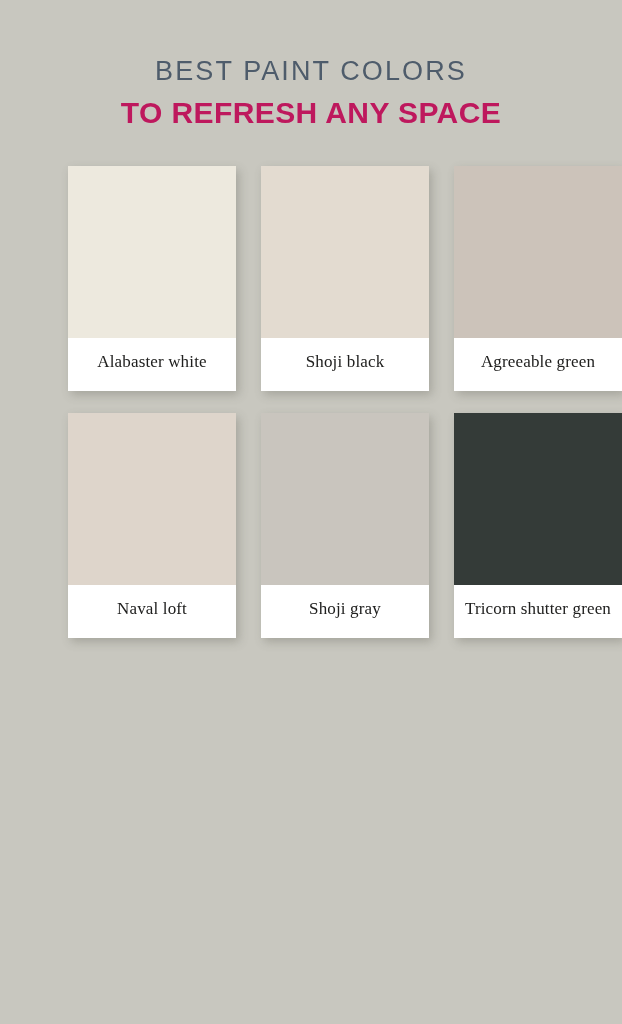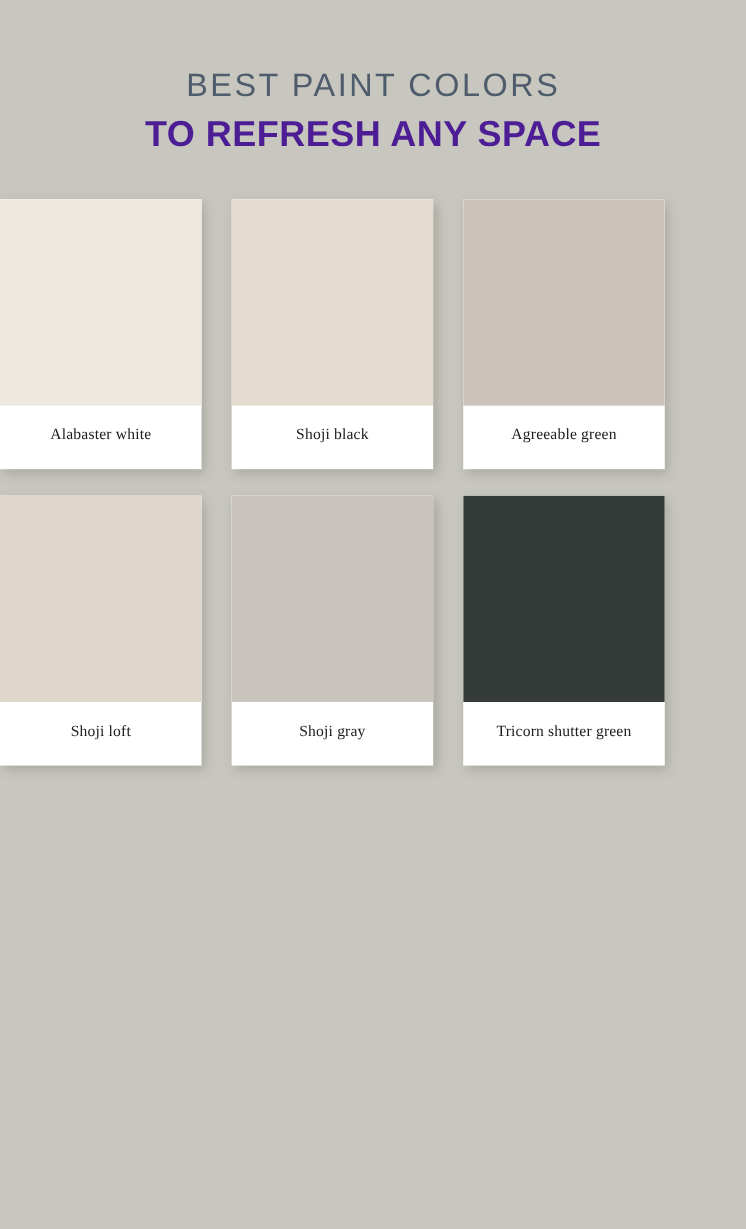--- a/index.html
+++ b/index.html
@@ -14,21 +14,21 @@
   }
 
   #poster {
     position: relative;
     width: 622px;
     height: 1024px;
     background: #c8c7bf;
     box-sizing: border-box;
     display: flex;
     flex-direction: column;
-    align-items: flex-start;
+    align-items: flex-end;
   }
 
   
   .header {
     width: 100%;
     text-align: center;
     padding-top: 58px;
   }
   .title-line-1 {
     font-family: "Liberation Sans", sans-serif;
@@ -77,38 +77,38 @@
     height: 172px;
     width: 100%;
   }
 
   .caption {
     flex: 1 1 auto;
     display: flex;
     align-items: center;
     justify-content: center;
     font-family: "Liberation Serif", serif;
-    font-size: 13px;
+    font-size: 17px;
     font-weight: 400;
     color: #20201f;
     letter-spacing: 0.15px;
     text-align: center;
     padding: 0 6px 4px 6px;
     box-sizing: border-box;
     line-height: 1.1;
   }
 </style>
 </head>
 <body>
 
 <div id="poster" style="background: rgb(200, 199, 191);">
 
   <div class="header">
     <div class="title-line-1" style="color: rgb(78, 92, 107);">BEST PAINT COLORS</div>
-    <div class="title-line-2" style="color: #4c1d95;">TO REFRESH ANY SPACE</div>
+    <div class="title-line-2" style="color: #be185d;">TO REFRESH ANY SPACE</div>
   </div>
 
   <div class="grid">
 
     <div class="card">
       <div class="swatch" style="background-color: rgb(237, 233, 222);"></div>
       <div class="caption">Alabaster white</div>
     </div>
 
     <div class="card">
@@ -116,21 +116,21 @@
       <div class="caption">Shoji black</div>
     </div>
 
     <div class="card">
       <div class="swatch" style="background-color: rgb(204, 195, 186);"></div>
       <div class="caption">Agreeable green</div>
     </div>
 
     <div class="card">
       <div class="swatch" style="background-color: rgb(222, 213, 203);"></div>
-      <div class="caption">Shoji loft</div>
+      <div class="caption">Naval loft</div>
     </div>
 
 
     <div class="card">
       <div class="swatch" style="background-color: rgb(201, 197, 190);"></div>
       <div class="caption">Shoji gray</div>
     </div>
 
 
     <div class="card">

